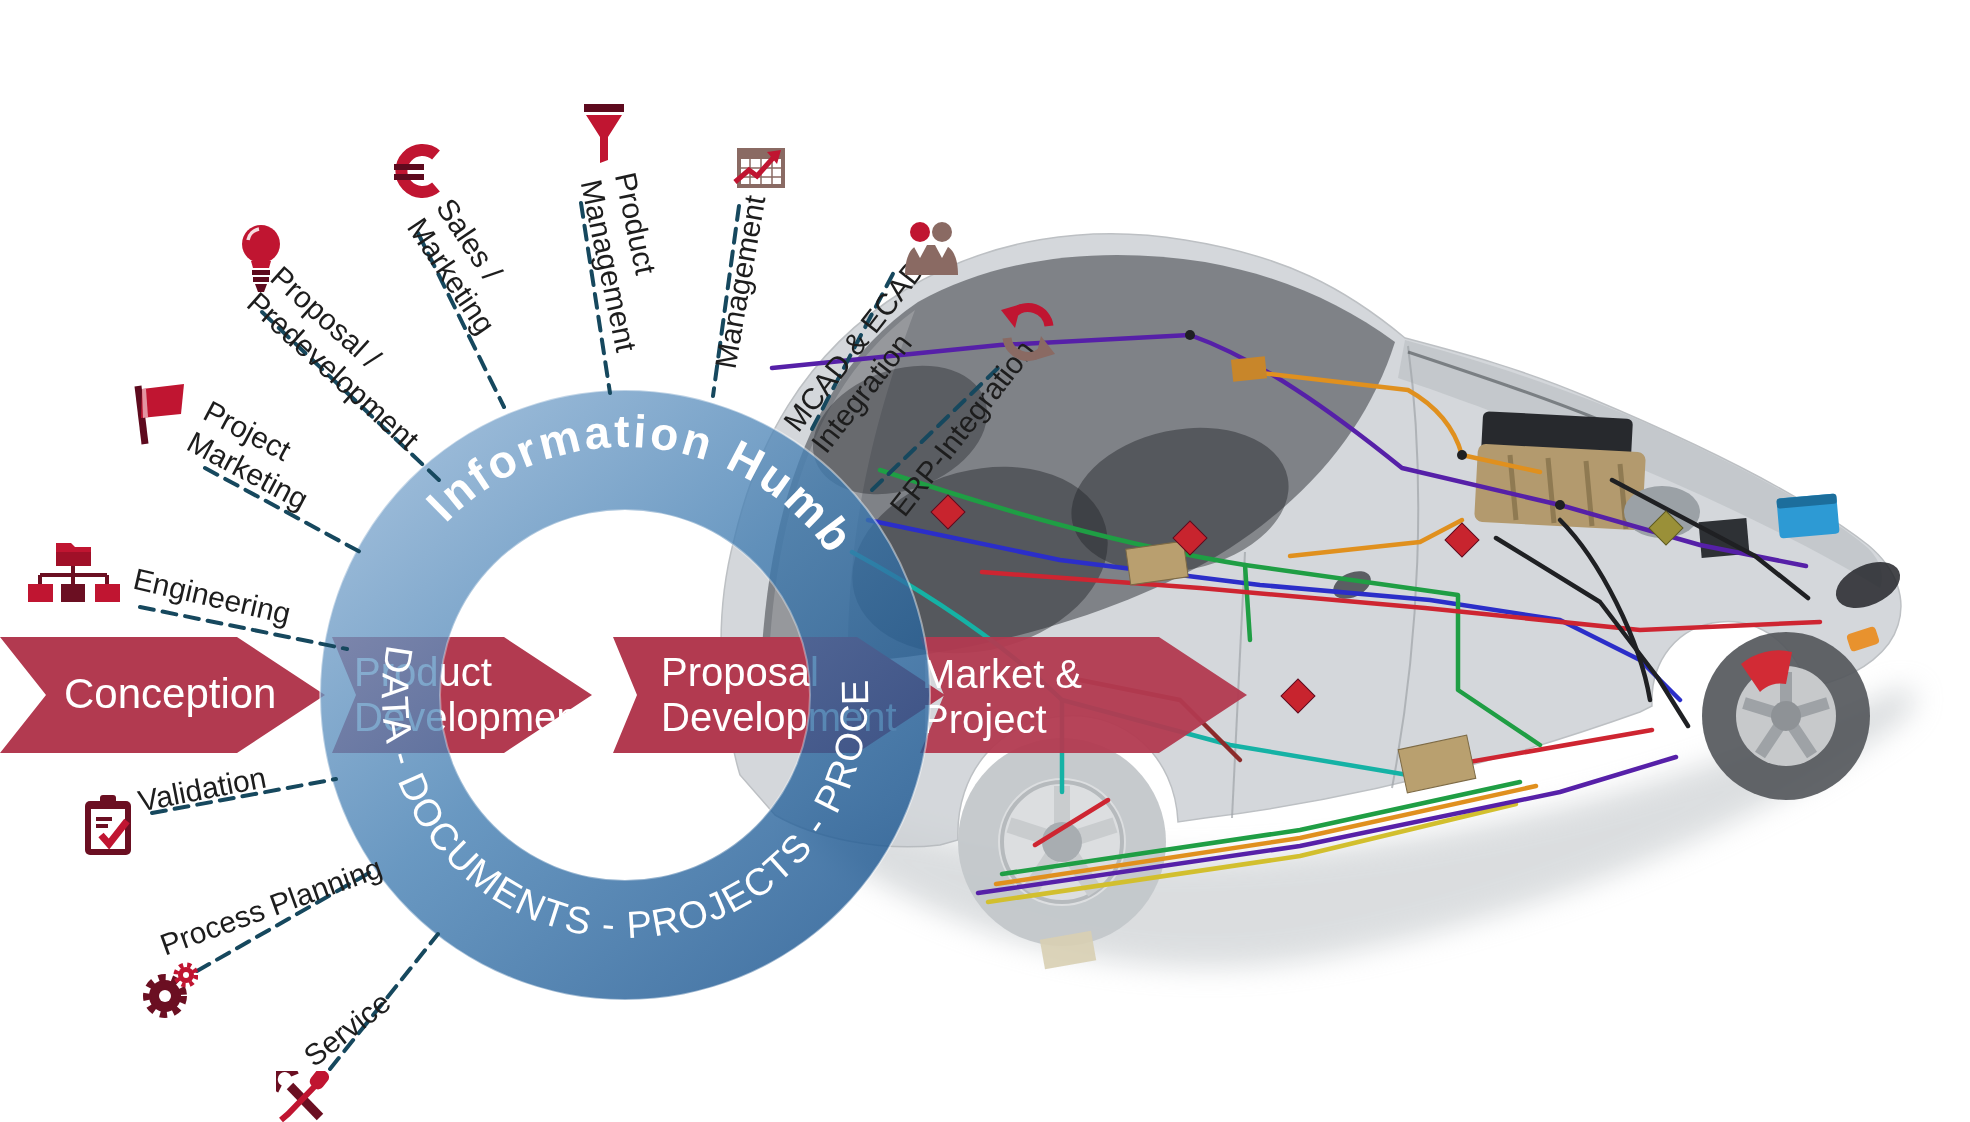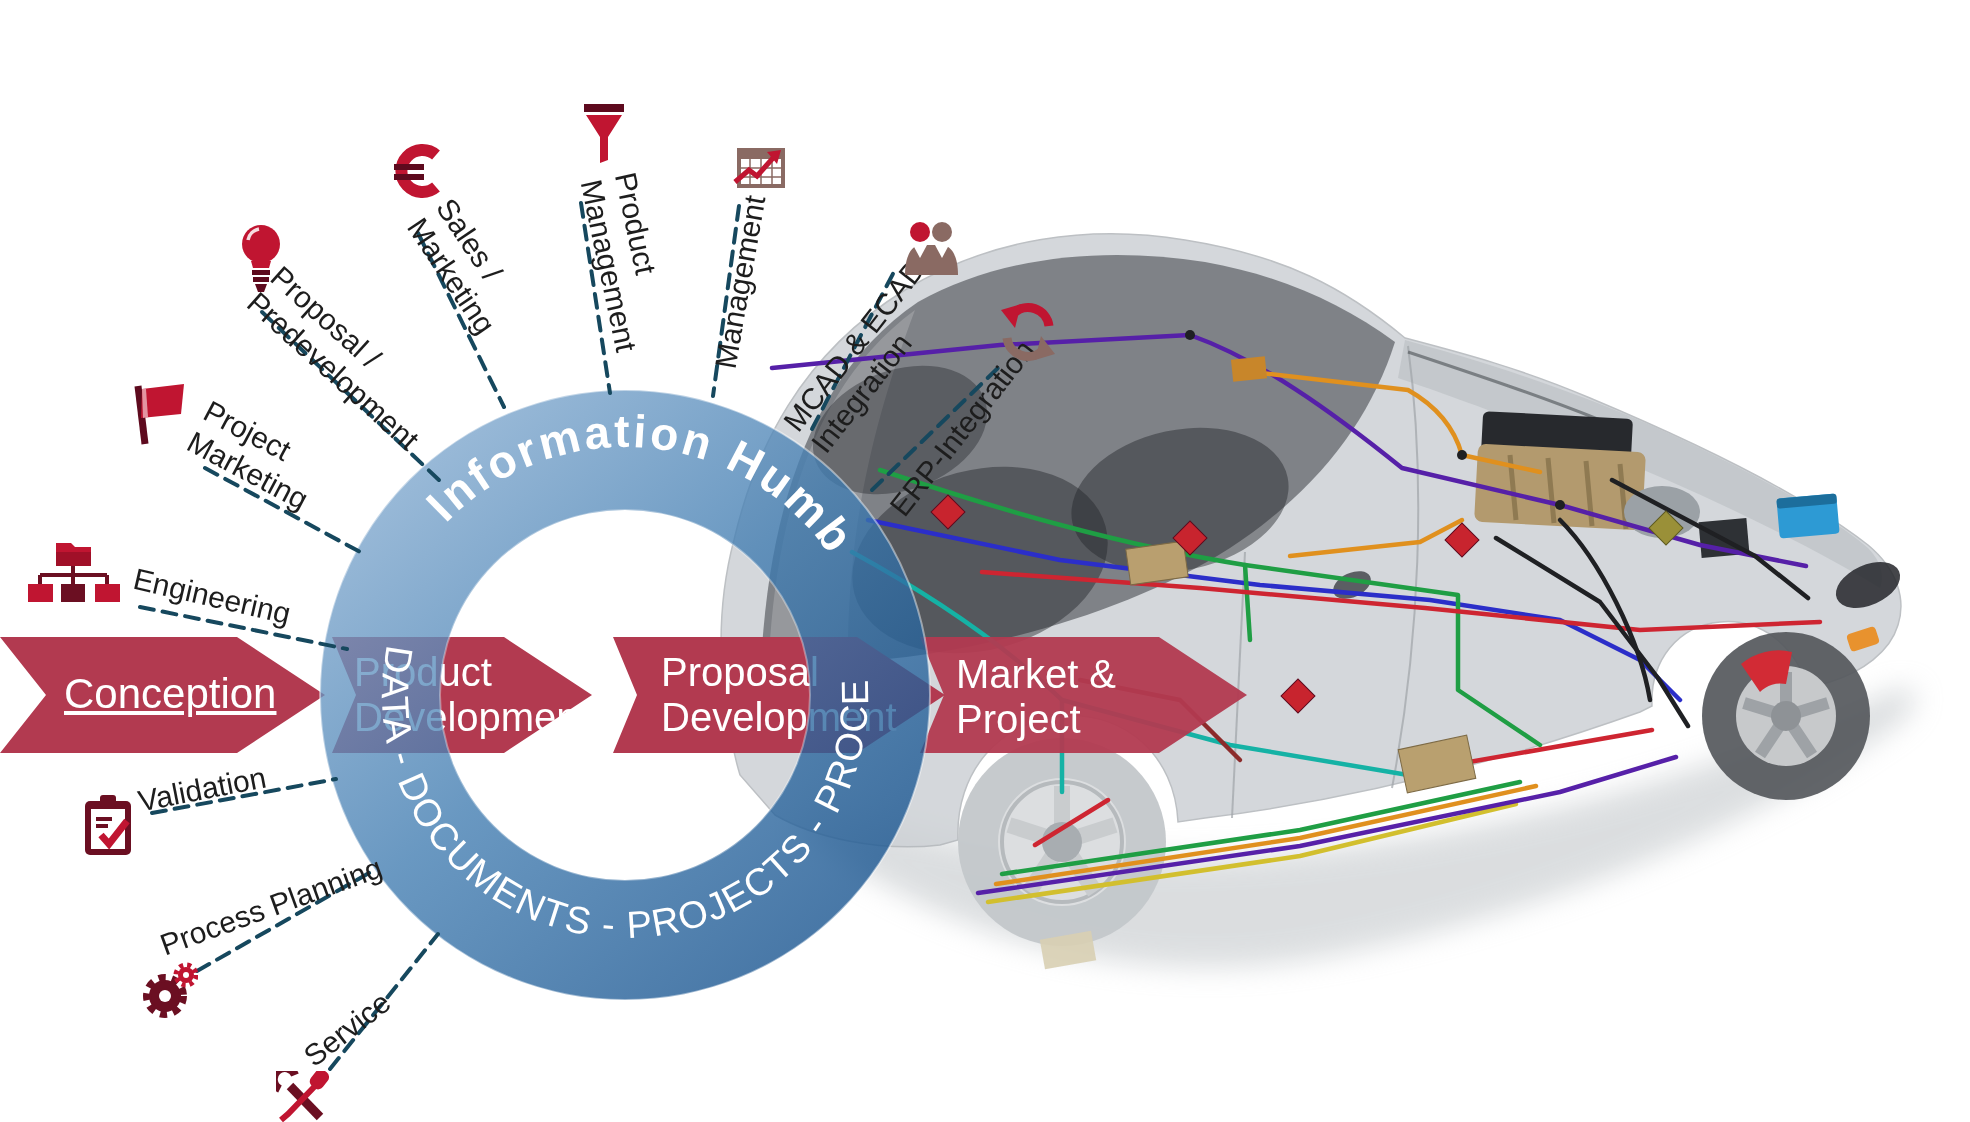--- a/index.html
+++ b/index.html
@@ -1,20 +1,20 @@
 <!DOCTYPE html>
 <html style="--arrow: #b23a50; --ring-light: #84abd0; --ring-mid: #3f7bb0; --ring-dark: #0b4886; --dash: #16485e; --label: #1d1d1d; --flow-text: #ffffff; --icon-red: #c01531; --icon-maroon: #6b0f22; --icon-dark-red: #5e0a1e; --icon-brown: #8a6a63;"><head>
 <meta charset="utf-8">
 <style>
   html,body{margin:0;padding:0;background:#ffffff;}
   #stage{position:relative;width:1970px;height:1122px;overflow:hidden;background:#ffffff;
          font-family:"Liberation Sans","DejaVu Sans",sans-serif;}
   #stage svg.layer{position:absolute;left:0;top:0;}
   .flow-label{position:absolute;color:var(--flow-text);font-size:40px;line-height:45px;z-index:3;}
-  .flow-label.single{font-size:42px;text-decoration:underline;}
+  .flow-label.single{font-size:42px;}
   .spoke-label{position:absolute;color:var(--label);font-size:30px;line-height:35px;
                white-space:pre-line;z-index:7;transform-origin:center center;}
   .icon{position:absolute;z-index:7;}
   .z1{z-index:1}.z2{z-index:2}.z4{z-index:4}.z5{z-index:5}.z6{z-index:6}
 </style>
 </head>
 <body>
 
 <div id="stage">
 
@@ -143,21 +143,21 @@
     <span>Conception</span>
   </div>
   <div class="flow-label" style="left:354px;top:650px;">
     <div>Product</div>
     <div>Development</div>
   </div>
   <div class="flow-label" style="left:661px;top:650px;">
     <div>Proposal</div>
     <div>Development</div>
   </div>
-  <div class="flow-label" style="left:956px;top:652px;">
+  <div class="flow-label" style="left:922px;top:652px;">
     <div>Market &amp;</div>
     <div>Project</div>
   </div>
 
   <svg class="layer z4" width="1970" height="1122" viewBox="0 0 1970 1122">
     <defs>
       <linearGradient id="rg" gradientUnits="userSpaceOnUse" x1="400" y1="430" x2="880" y2="980">
         <stop offset="0" style="stop-color:var(--ring-light)"></stop>
         <stop offset="0.45" style="stop-color:var(--ring-mid)"></stop>
         <stop offset="1" style="stop-color:var(--ring-dark)"></stop>

